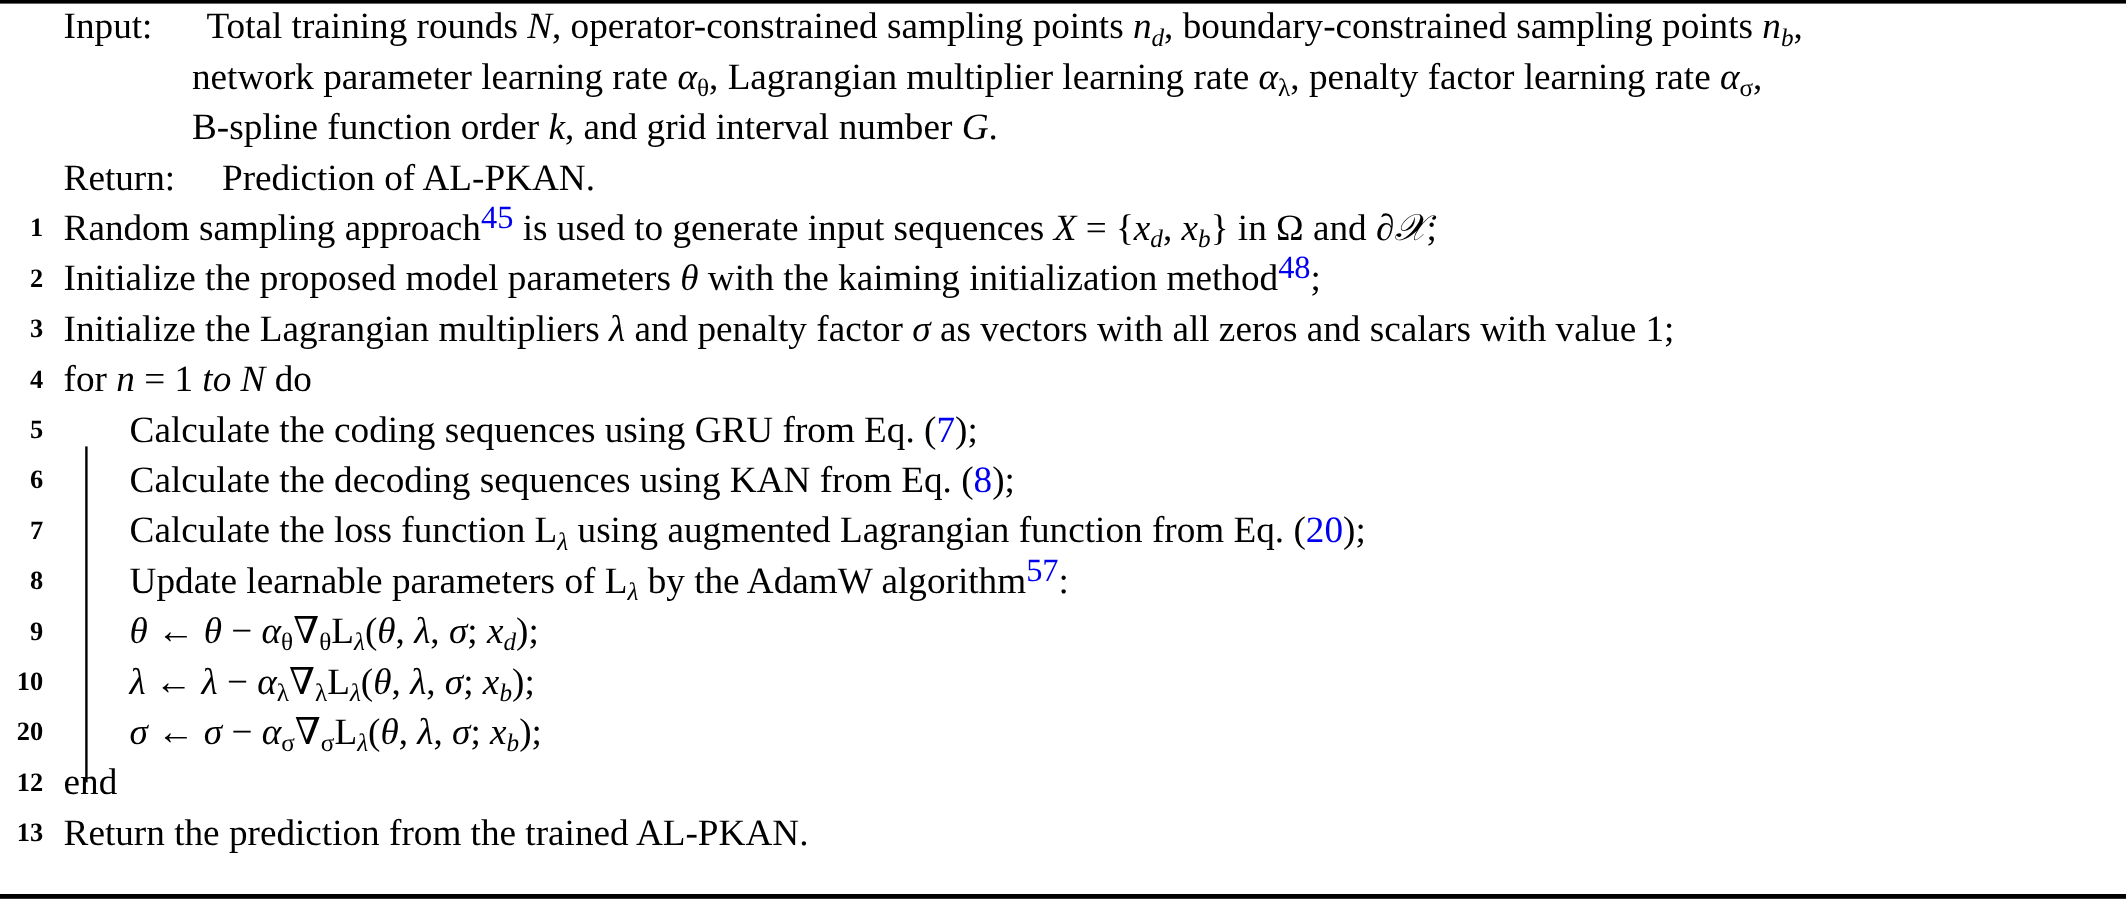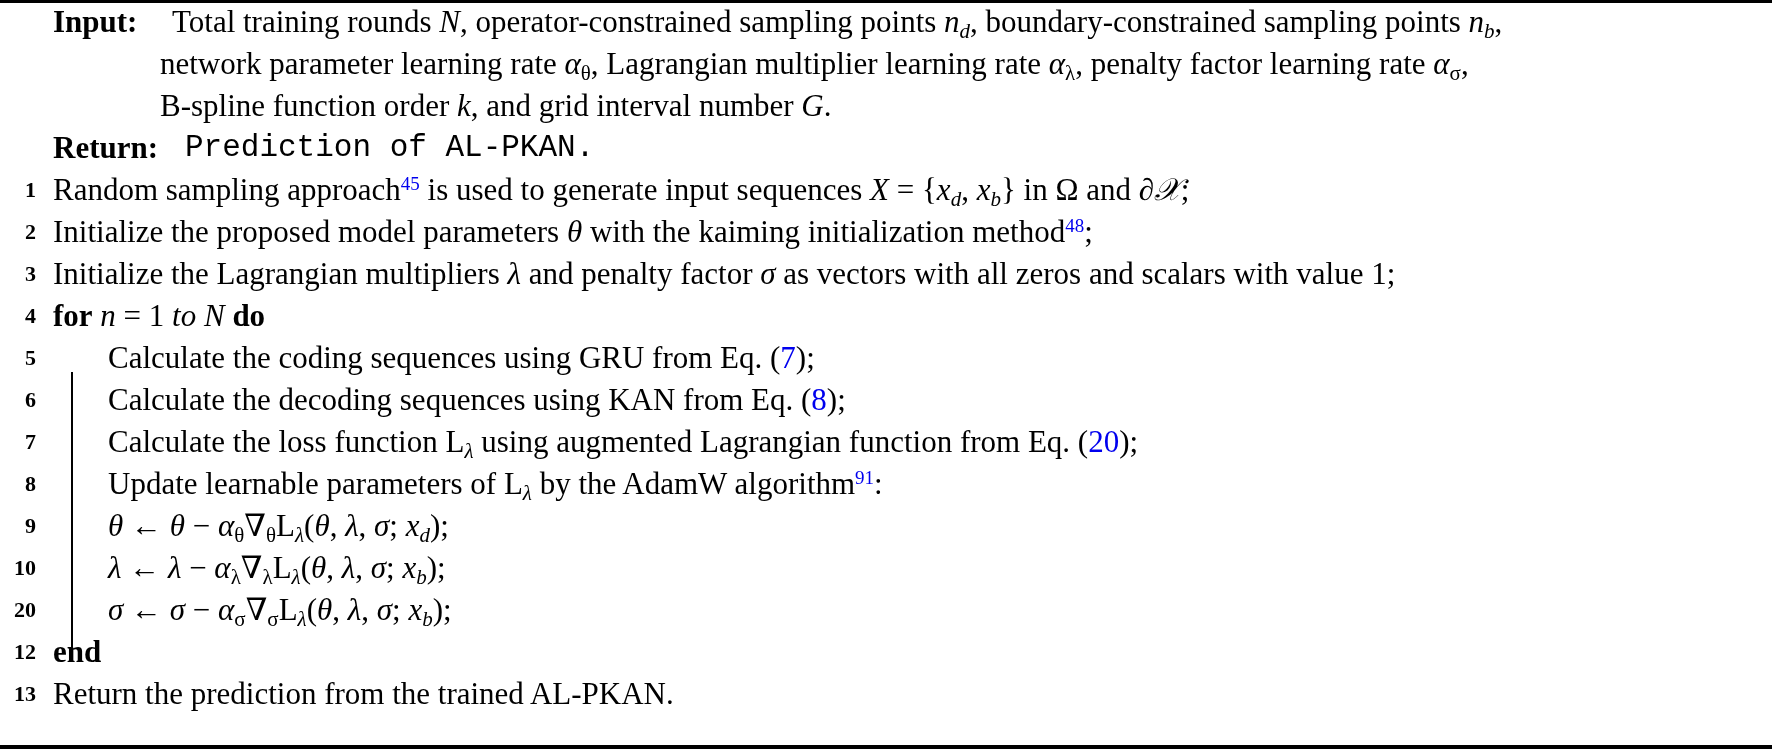--- a/index.html
+++ b/index.html
@@ -3,23 +3,23 @@
 <meta charset="utf-8">
 <style>
   html,body{margin:0;padding:0;background:#fff;}
   body{width:1772px;height:749px;position:relative;overflow:hidden;
        font-family:"Liberation Serif","DejaVu Serif",serif;color:#000;font-size:31px;}
   .rule-top{position:absolute;left:0;top:0;width:1772px;height:3px;background:#000;}
   .rule-bot{position:absolute;left:0;top:745px;width:1772px;height:4px;background:#000;}
   .line{position:absolute;left:0;white-space:nowrap;line-height:36px;height:36px;}
   .num{position:absolute;left:0;width:36px;text-align:right;font-weight:bold;font-size:22px;}
   .txt{position:absolute;white-space:nowrap;}
-  b{font-weight:bold;}
+  b{font-weight:normal;}
   i{font-style:italic;}
-  sup{font-size:19px;color:#0000ee;vertical-align:10px;line-height:0;}
+  sup{font-size:27px;color:#0000ee;vertical-align:10px;line-height:0;}
   sub{font-size:21px;vertical-align:-6px;line-height:0;}
   .ref{color:#0000ee;}
   .vbar{position:absolute;left:71px;top:372px;width:1.5px;height:280px;background:#000;}
 </style>
 </head>
 <body>
 
 <div class="rule-top"></div>
 
 <div class="line" style="top:4px;">
@@ -27,21 +27,21 @@
   <span class="txt" style="left:160px;margin-left:12px;">Total training rounds <i>N</i>, operator-constrained sampling points <i>n<sub>d</sub></i>, boundary-constrained sampling points <i>n<sub>b</sub></i>,</span>
 </div>
 <div class="line" style="top:46px;">
   <span class="txt" style="left:160px;">network parameter learning rate <i>α</i><sub>θ</sub>, Lagrangian multiplier learning rate <i>α</i><sub>λ</sub>, penalty factor learning rate <i>α</i><sub>σ</sub>,</span>
 </div>
 <div class="line" style="top:88px;">
   <span class="txt" style="left:160px;">B-spline function order <i>k</i>, and grid interval number <i>G</i>.</span>
 </div>
 <div class="line" style="top:130px;">
   <span class="txt" style="left:53px;"><b>Return:</b></span>
-  <span class="txt" style="left:185px;font-family:Liberation Mono, monospace;">Prediction of AL-PKAN.</span>
+  <span class="txt" style="left:185px;">Prediction of AL-PKAN.</span>
 </div>
 
 <div class="line" style="top:172px;">
   <span class="num">1</span>
   <span class="txt" style="left:53px;">Random sampling approach<sup>45</sup> is used to generate input sequences <i>X</i> = {<i>x<sub>d</sub></i>, <i>x<sub>b</sub></i>} in Ω and ∂<i>𝒳</i>;</span>
 </div>
 <div class="line" style="top:214px;">
   <span class="num">2</span>
   <span class="txt" style="left:53px;">Initialize the proposed model parameters <i>θ</i> with the kaiming initialization method<sup>48</sup>;</span>
 </div>
@@ -63,21 +63,21 @@
 <div class="line" style="top:382px;">
   <span class="num">6</span>
   <span class="txt" style="left:108px;">Calculate the decoding sequences using KAN from Eq. (<span class="ref">8</span>);</span>
 </div>
 <div class="line" style="top:424px;">
   <span class="num">7</span>
   <span class="txt" style="left:108px;">Calculate the loss function L<sub><i>λ</i></sub> using augmented Lagrangian function from Eq. (<span class="ref">20</span>);</span>
 </div>
 <div class="line" style="top:466px;">
   <span class="num">8</span>
-  <span class="txt" style="left:108px;">Update learnable parameters of L<sub><i>λ</i></sub> by the AdamW algorithm<sup>91</sup>:</span>
+  <span class="txt" style="left:108px;">Update learnable parameters of L<sub><i>λ</i></sub> by the AdamW algorithm<sup>57</sup>:</span>
 </div>
 <div class="line" style="top:508px;">
   <span class="num">9</span>
   <span class="txt" style="left:108px;"><i>θ</i> ← <i>θ</i> − <i>α</i><sub>θ</sub>∇<sub>θ</sub>L<sub><i>λ</i></sub>(<i>θ</i>, <i>λ</i>, <i>σ</i>; <i>x<sub>d</sub></i>);</span>
 </div>
 <div class="line" style="top:550px;">
   <span class="num">10</span>
   <span class="txt" style="left:108px;"><i>λ</i> ← <i>λ</i> − <i>α</i><sub>λ</sub>∇<sub>λ</sub>L<sub><i>λ</i></sub>(<i>θ</i>, <i>λ</i>, <i>σ</i>; <i>x<sub>b</sub></i>);</span>
 </div>
 <div class="line" style="top:592px;">

